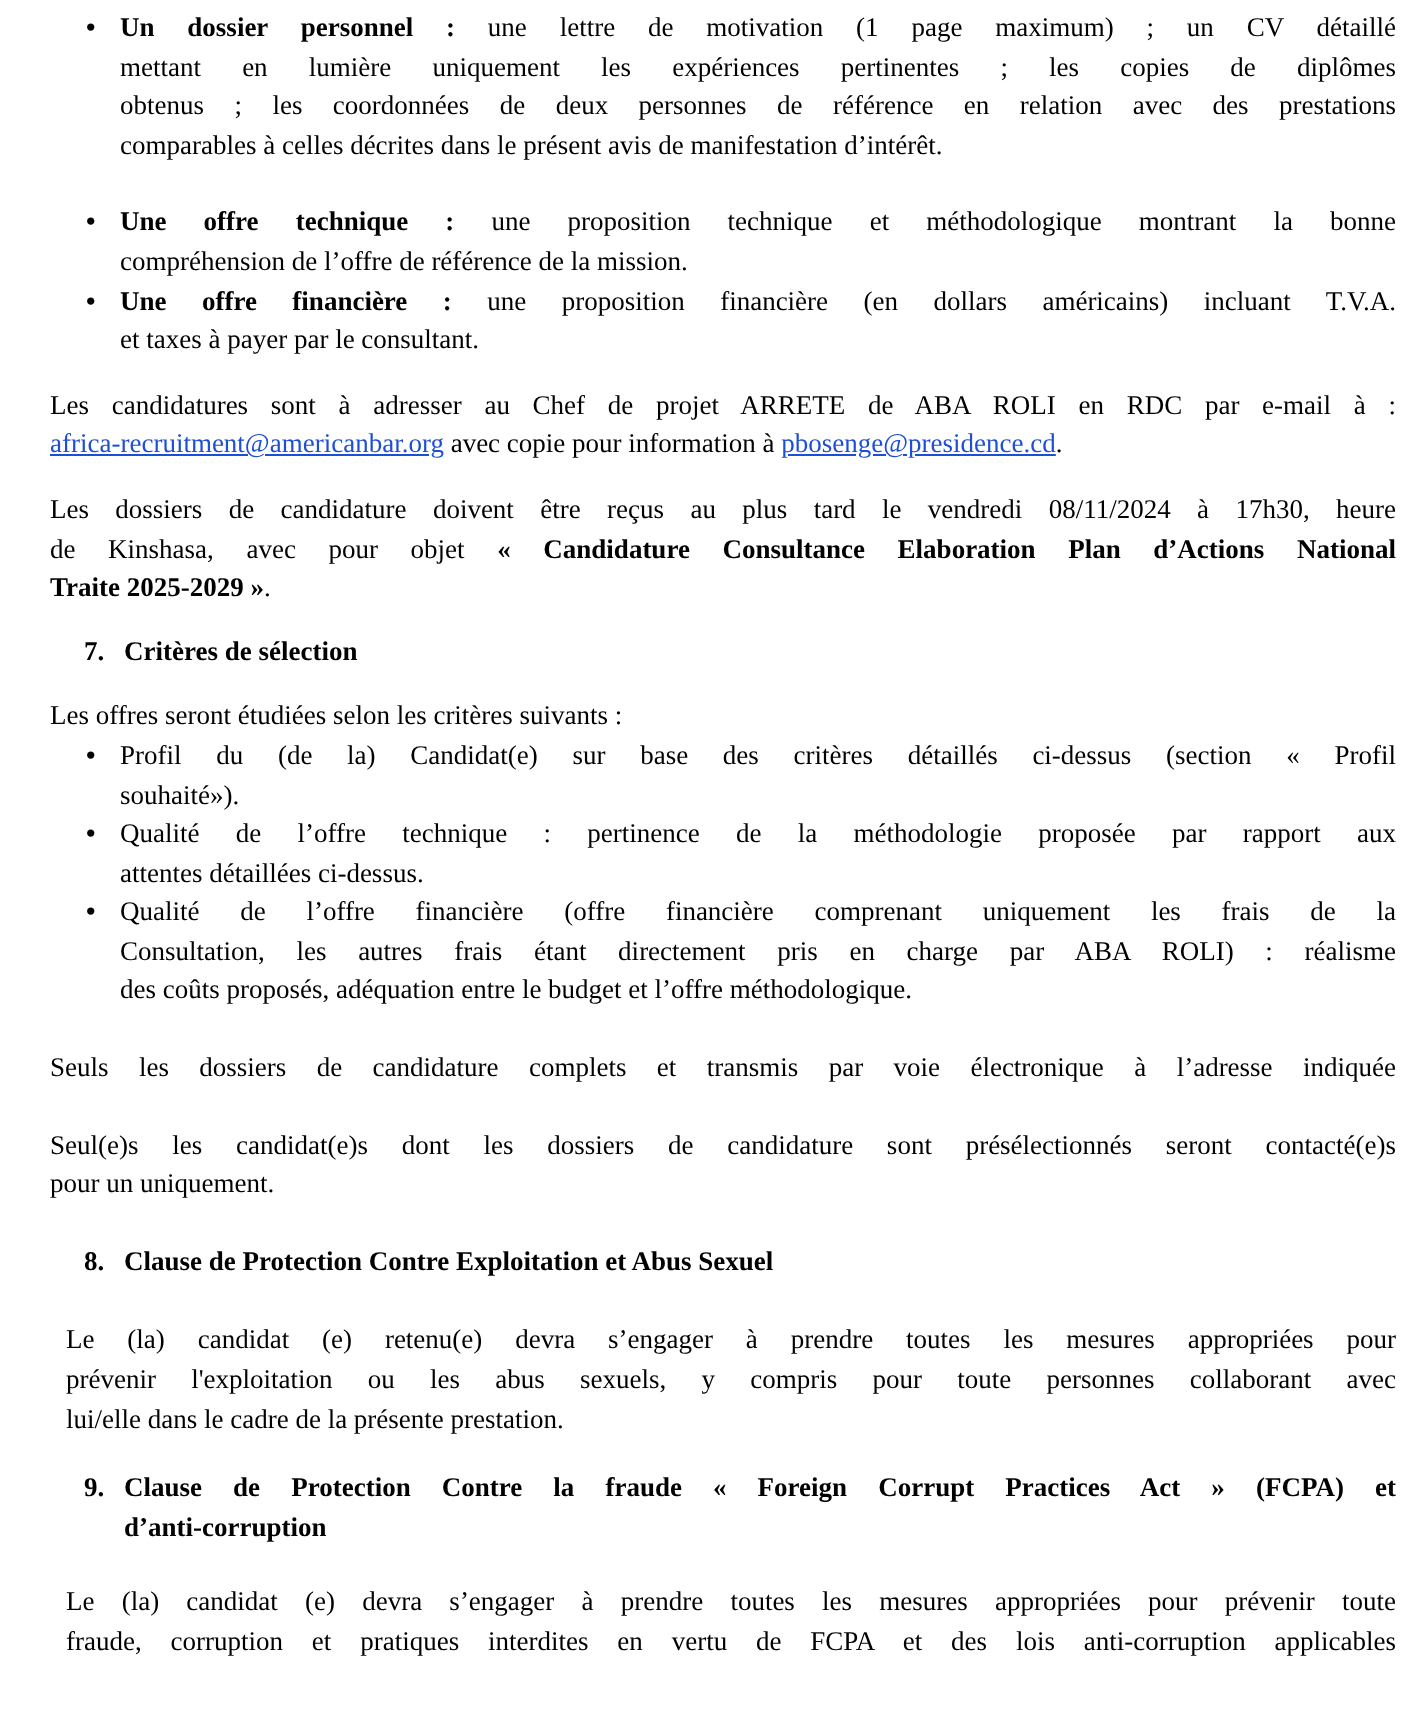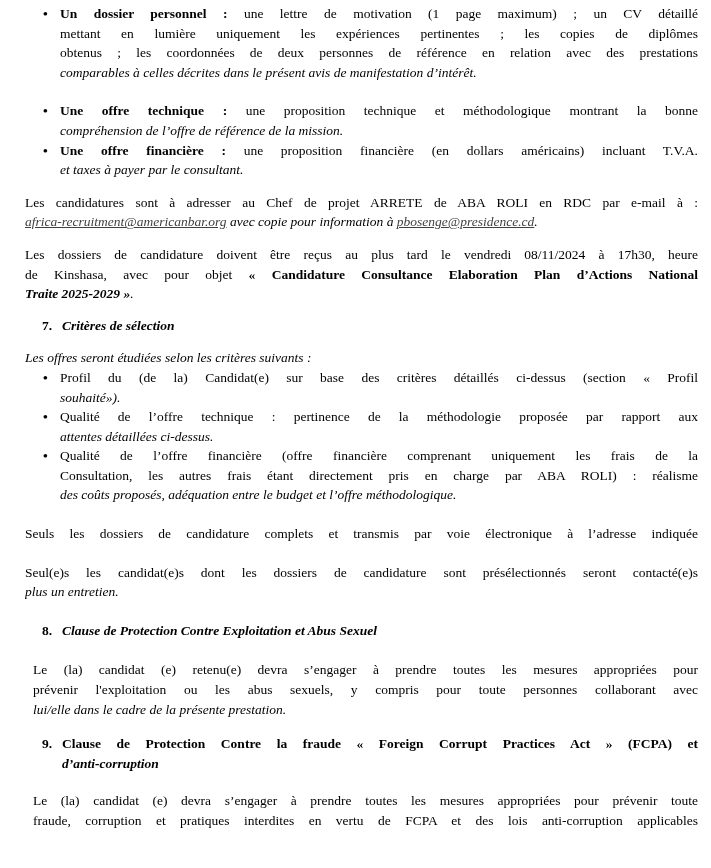--- a/index.html
+++ b/index.html
@@ -11,21 +11,21 @@
   }
   .page { width: 711px; height: 868px; padding: 4px 13px 0 25px; overflow: hidden; }
 
   .line {
     line-height: 19.6px;
     height: 19.6px;
     overflow: hidden;
     text-align: justify;
   }
   .line.j { text-align-last: justify; }
-  .line.l { text-align: right; text-align-last: left; font-style: italic; }
+  .line.l { text-align: right; text-align-last: left; }
 
   .block { margin-top: 19px; }
   .mt-0  { margin-top: 0; }
   .mt-12 { margin-top: 12px; }
   .mt-13 { margin-top: 13px; }
   .mt-14 { }
   .mt-15 { margin-top: 15px; }
   .mt-18 { margin-top: 18px; }
   .mt-23 { margin-top: 20px; }
 
@@ -33,21 +33,21 @@
   .bullet-item .marker {
     position: absolute; left: 18px; top: 0;
     line-height: 19.6px; font-weight: bold;
   }
 
   .heading { position: relative; padding-left: 37px; font-weight: bold; }
   .heading .hnum { position: absolute; left: 17px; top: 0; line-height: 19.6px; }
 
   .para.indent { padding-left: 8px; }
 
-  a.link { color: #404040; text-decoration: underline; cursor: pointer; }
+  a.link { color: #1d4ed8; text-decoration: underline; cursor: pointer; }
 </style>
 </head>
 <body>
 
 <div class="page">
 
   <div class="block mt-0">
     <div class="bullet-item">
       <span class="marker">•</span>
       <div class="line j"><b>Un dossier personnel :</b><span> une lettre de motivation (1 page maximum) ; un CV détaillé</span></div>
@@ -108,21 +108,21 @@
       <div class="line l">des coûts proposés, adéquation entre le budget et l’offre méthodologique.</div>
     </div>
   </div>
 
   <div class="block para mt-14">
     <div class="line j">Seuls les dossiers de candidature complets et transmis par voie électronique à l’adresse indiquée</div>
   </div>
 
   <div class="block para">
     <div class="line j">Seul(e)s les candidat(e)s dont les dossiers de candidature sont présélectionnés seront contacté(e)s</div>
-    <div class="line l">plus un entretien.</div>
+    <div class="line l">pour un uniquement.</div>
   </div>
 
   <div class="block heading">
     <span class="hnum">8.</span>
     <div class="line l">Clause de Protection Contre Exploitation et Abus Sexuel</div>
   </div>
 
   <div class="block para indent mt-23">
     <div class="line j">Le (la) candidat (e) retenu(e) devra s’engager à prendre toutes les mesures appropriées pour</div>
     <div class="line j">prévenir l'exploitation ou les abus sexuels, y compris pour toute personnes collaborant avec</div>

